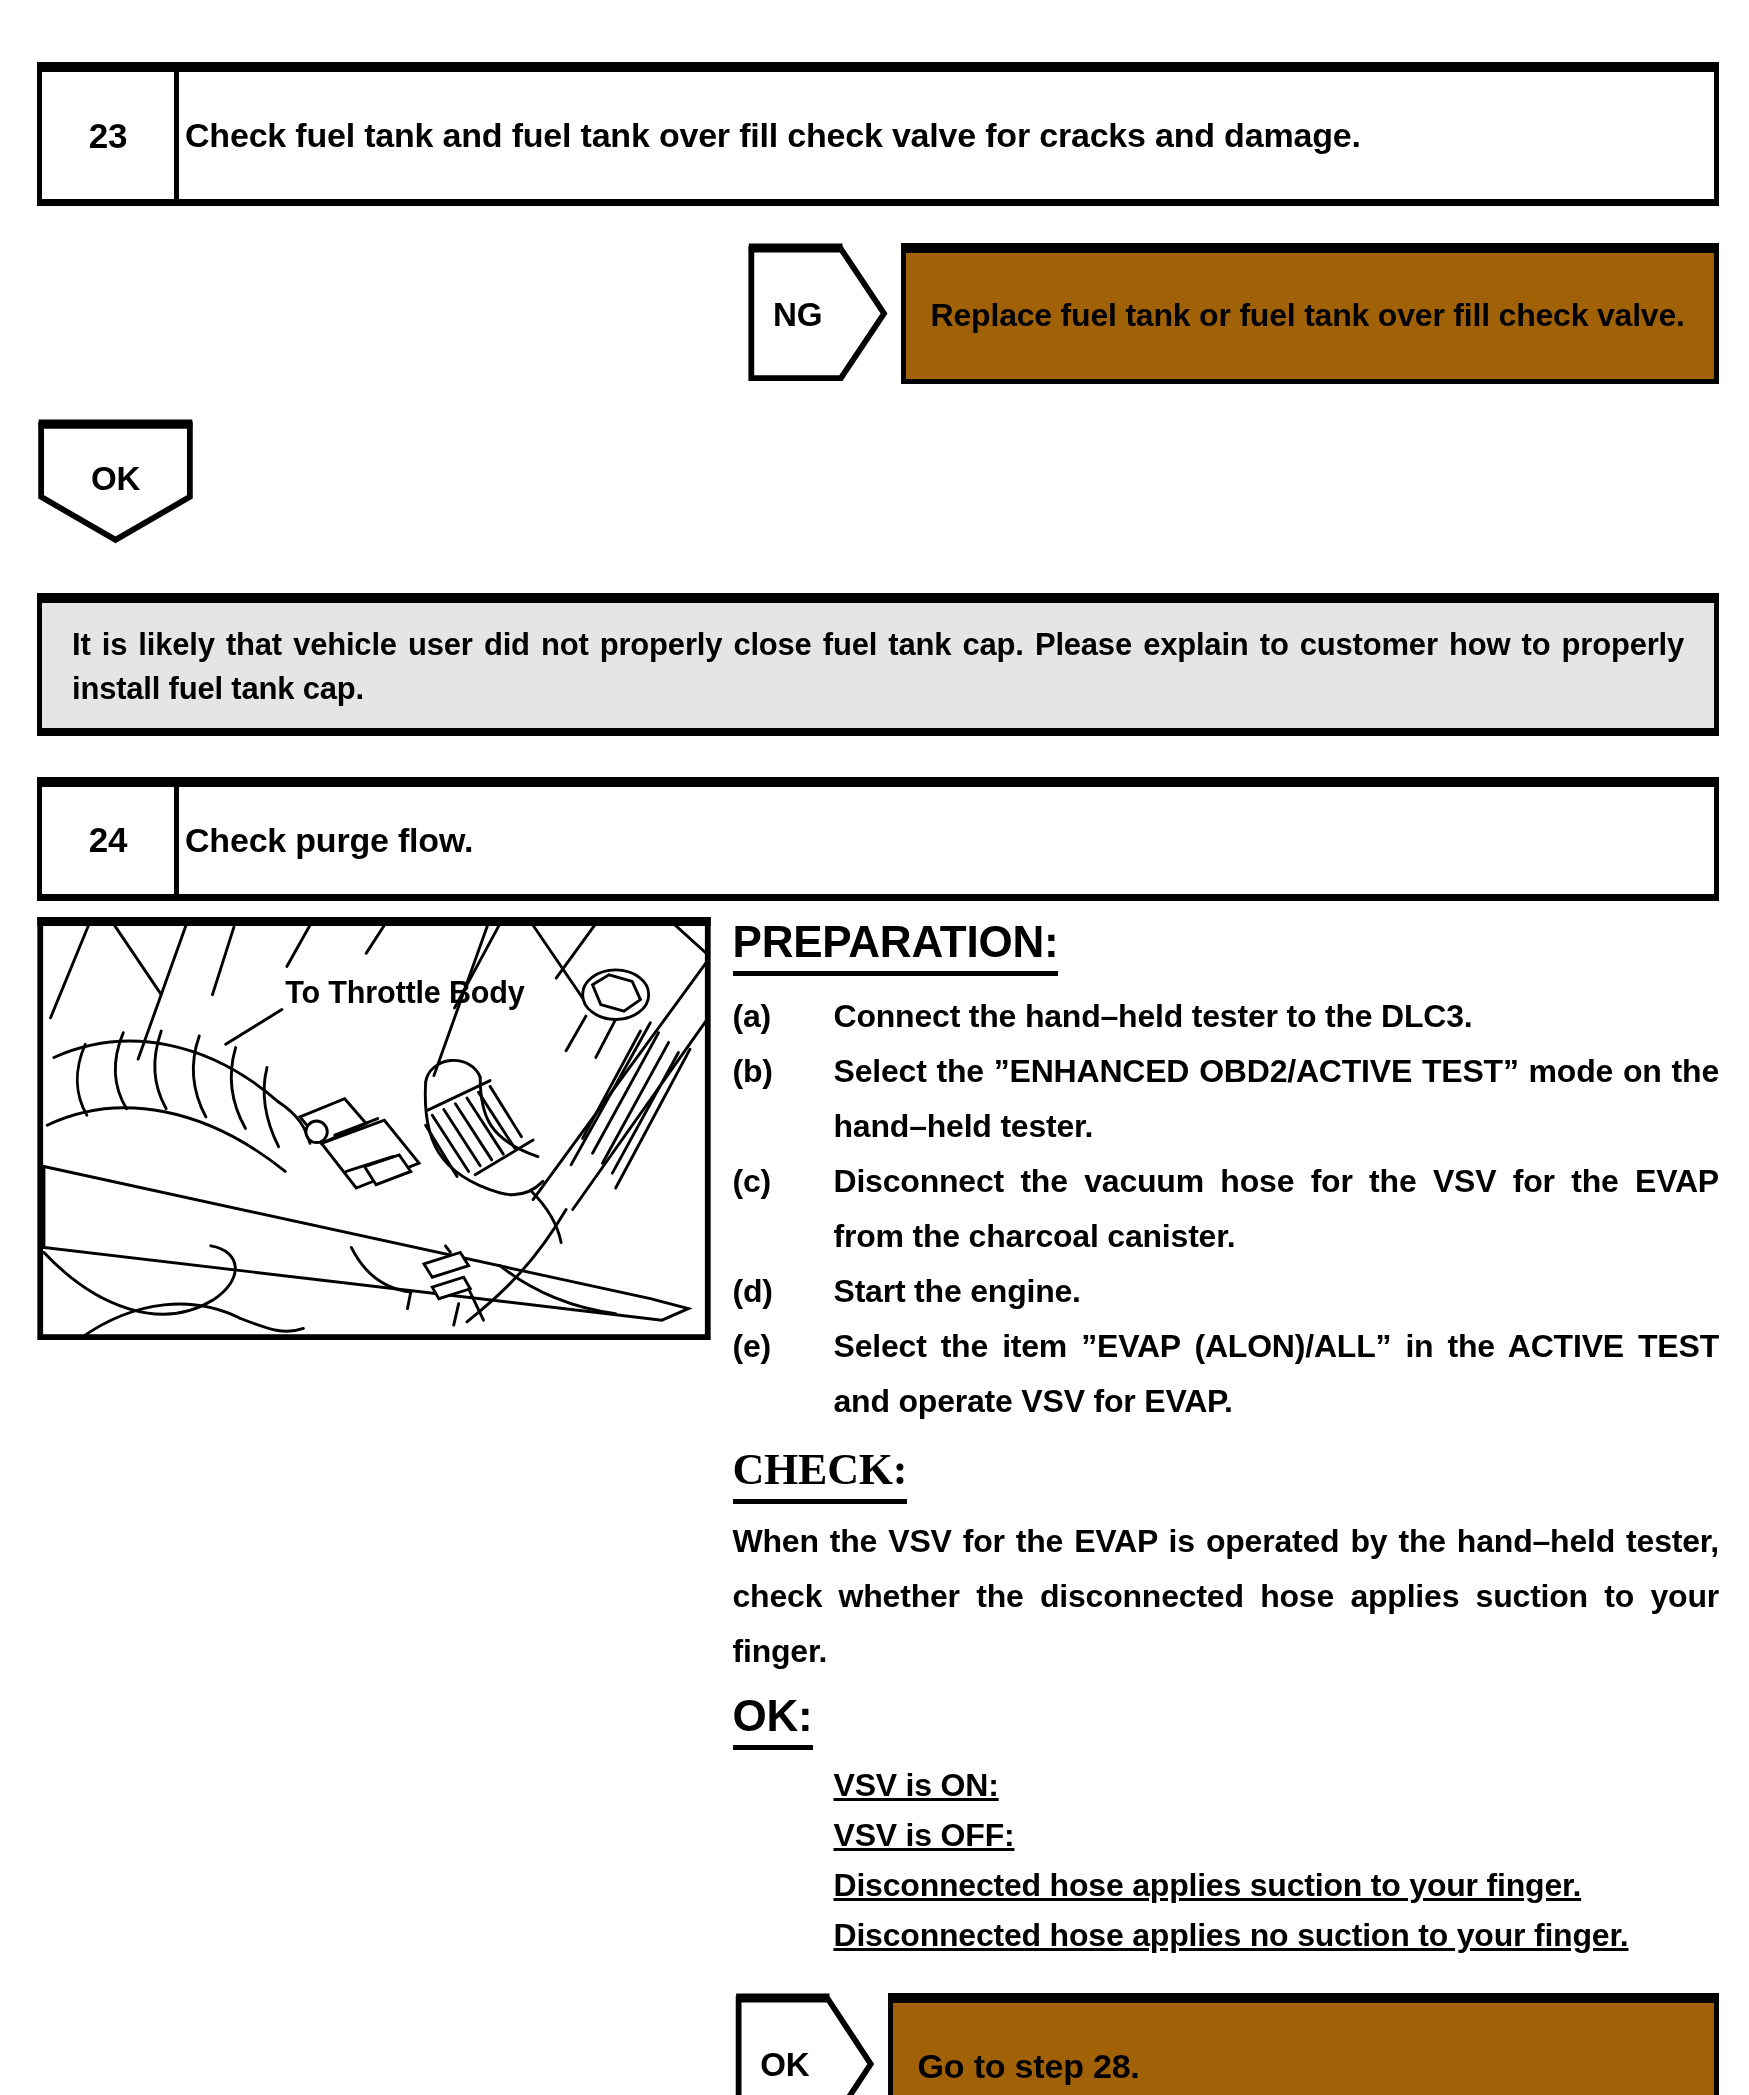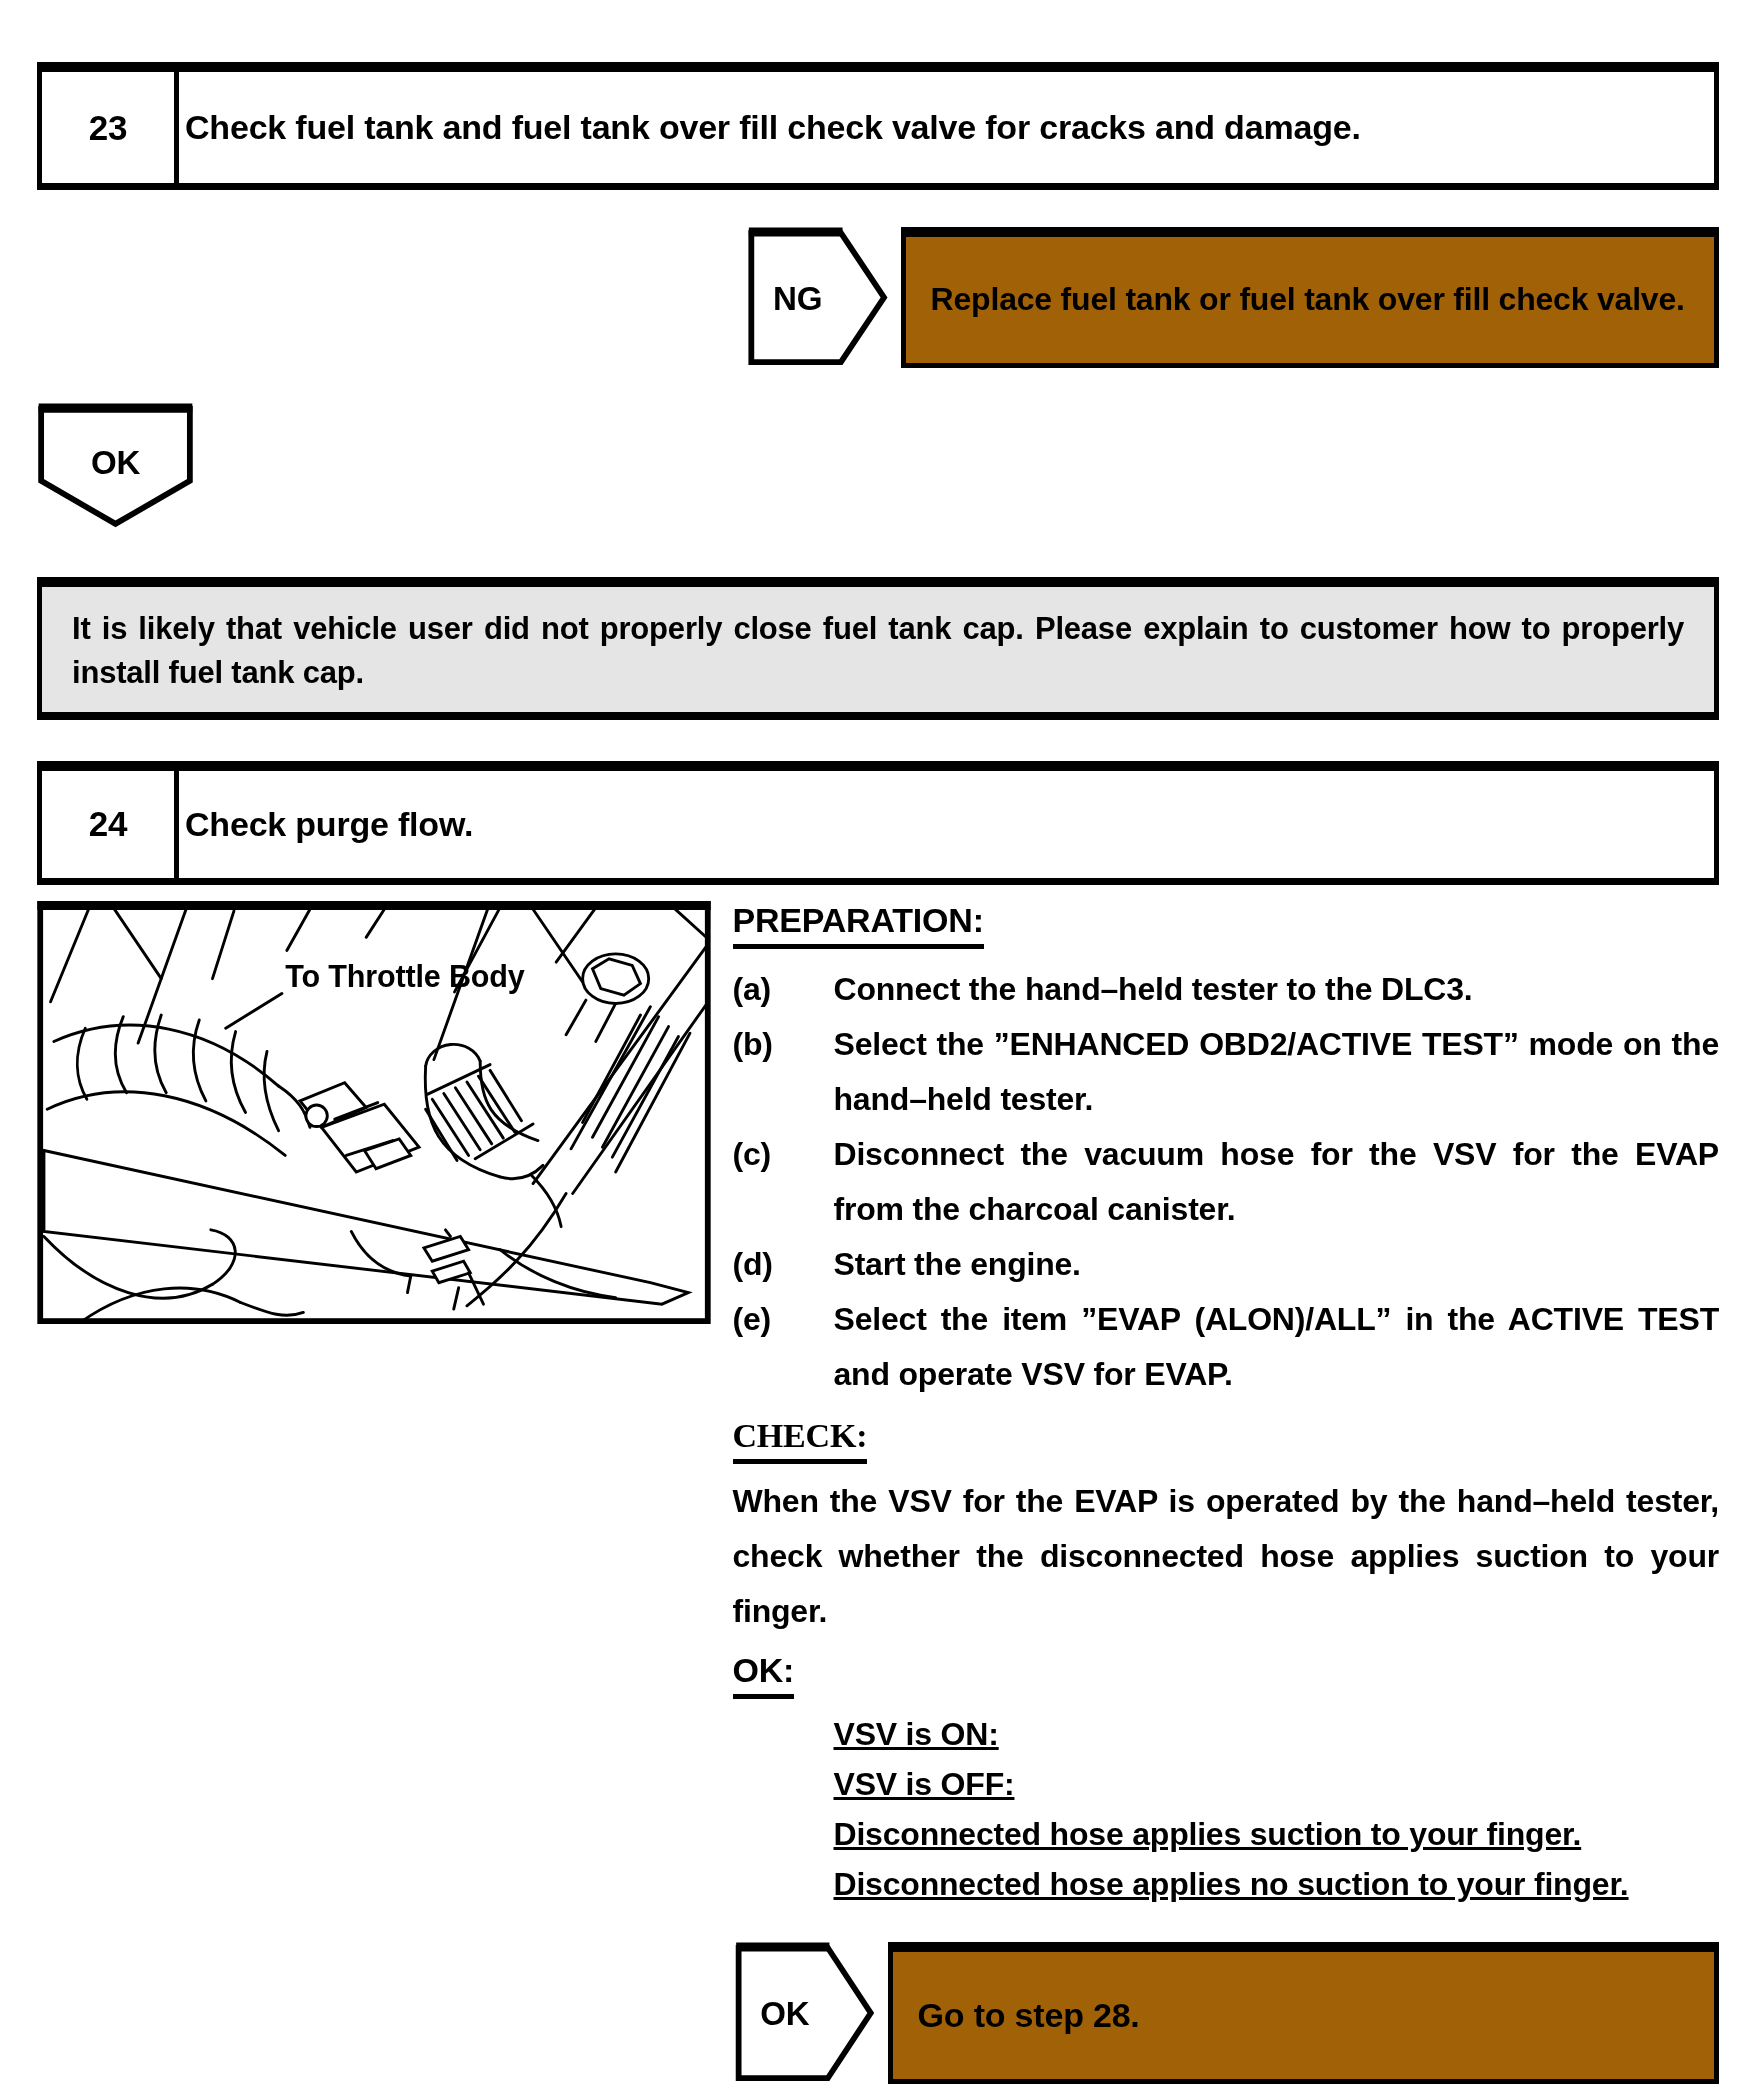--- a/index.html
+++ b/index.html
@@ -6,21 +6,21 @@
   body{
     width:1750px;height:2095px;overflow:hidden;color:#000;
     font-family:"Liberation Sans","DejaVu Sans",sans-serif;font-weight:700;
     letter-spacing:-0.2px;
   }
   .page{position:relative;width:1750px;height:2095px;box-sizing:border-box;
     padding:0 31px 0 37px;background:#fff;}
 
   
   .step-box{border:5px solid #000;border-top-width:10.7px;border-bottom-width:7.4px;
-    display:flex;align-items:stretch;height:128px;box-sizing:border-box;background:#fff;}
+    display:flex;align-items:stretch;height:144px;box-sizing:border-box;background:#fff;}
   .step-num{flex:0 0 132px;border-right:5px solid #000;display:flex;
     align-items:center;justify-content:center;font-size:35px;}
   .step-title{flex:1;display:flex;align-items:center;padding:0 20px 0 6px;
     font-size:34px;}
 
   #box23{margin-top:62px;}
   #box24{margin-top:41px;height:124px;}
 
   
   .ng-row{display:flex;align-items:stretch;margin-top:37px;margin-left:711px;}
@@ -38,21 +38,21 @@
   .note-box{margin-top:45px;border:5px solid #000;border-top-width:10.7px;
     border-bottom-width:8.3px;box-sizing:border-box;min-height:132px;
     padding:20px 30px 16.5px 30px;font-size:31px;line-height:1.42;
     text-align:justify;background:#e5e5e5;}
 
   
   .figure-row{display:flex;align-items:flex-start;margin-top:16.5px;}
   .illus{flex:0 0 674px;}
   .right-col{flex:1;margin-left:21.5px;font-size:32px;}
 
-  .sec-heading{display:inline-block;font-size:34px;border-bottom:5px solid #000;
+  .sec-heading{display:inline-block;font-size:44px;border-bottom:5px solid #000;
     padding-bottom:4.1px;margin:0 0 0 0;}
   #check-heading{margin-top:15px;font-family:Liberation Serif, serif;}
   #okc-heading{margin-top:11.6px;}
 
   .prep-list{margin-top:13.2px;}
   .prep-item{display:flex;}
   .prep-label{flex:0 0 101px;line-height:55px;}
   .prep-text{flex:1;text-align:justify;line-height:55px;}
 
   .check-para{margin-top:10px;line-height:55px;text-align:justify;}

